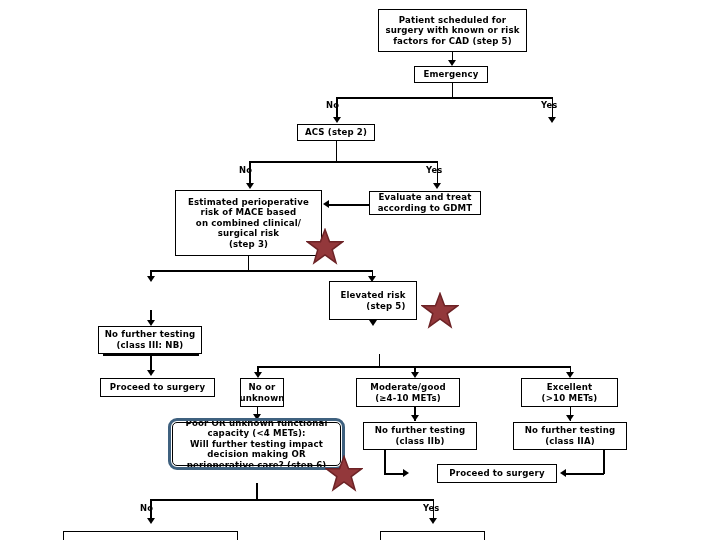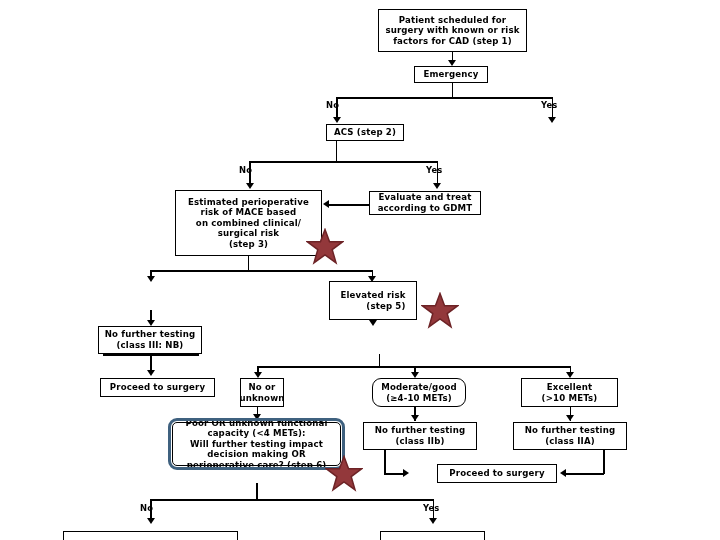--- a/index.html
+++ b/index.html
@@ -97,39 +97,39 @@
     line-height: 0;
   }
 </style>
 </head>
 <body>
 
 <div id="canvas">
 
   <div class="node" style="left:378px; top:9px; width:149px; height:43px;">Patient scheduled for
 surgery with known or risk
-factors for CAD (step 1)</div>
+factors for CAD (step 5)</div>
 
   <div class="ln lnv" style="left:451.5px; top:52px; height:10px;"></div>
   <div class="arrow-d" style="left:448px; top:60px;"></div>
 
   <div class="node" style="left:414px; top:66px; width:74px; height:17px;">Emergency</div>
 
   <div class="ln lnv" style="left:451.5px; top:83px; height:15px;"></div>
   <div class="ln lnh" style="left:336px; top:97px; width:217px;"></div>
 
   <div class="ln lnv" style="left:336px; top:97px; height:24px;"></div>
   <div class="arrow-d" style="left:332.5px; top:117px;"></div>
   <div class="elabel" style="left:326px; top:100px;">No</div>
 
   <div class="ln lnv" style="left:551.5px; top:97px; height:24px;"></div>
   <div class="arrow-d" style="left:548px; top:117px;"></div>
   <div class="elabel" style="left:541px; top:100px;">Yes</div>
 
-  <div class="node" style="left:297px; top:124px; width:78px; height:17px;margin-left:29px;">ACS (step 2)</div>
+  <div class="node" style="left:297px; top:124px; width:78px; height:17px;">ACS (step 2)</div>
 
 
   <div class="ln lnv" style="left:335.5px; top:141px; height:21px;"></div>
   <div class="ln lnh" style="left:249px; top:161px; width:189px;"></div>
 
   <div class="ln lnv" style="left:249px; top:161px; height:25px;"></div>
   <div class="arrow-d" style="left:245.5px; top:183px;"></div>
   <div class="elabel" style="left:239px; top:165px;">No</div>
 
   <div class="ln lnv" style="left:436.5px; top:161px; height:25px;"></div>
@@ -186,21 +186,21 @@
   <div class="arrow-d" style="left:410.5px; top:372px;"></div>
 
   <div class="ln lnv" style="left:569.5px; top:366px; height:9px;"></div>
   <div class="arrow-d" style="left:566px; top:372px;"></div>
 
   <div class="node" style="left:100px; top:378px; width:115px; height:19px;">Proceed to surgery</div>
 
   <div class="node" style="left:240px; top:378px; width:44px; height:29px;">No or
 unknown</div>
 
-  <div class="node" style="left:372px; top:378px; width:94px; height:29px;border-radius:9px;">Moderate/good
+  <div class="node" style="left:356px; top:378px; width:104px; height:29px;">Moderate/good
 (≥4-10 METs)</div>
 
   <div class="node" style="left:521px; top:378px; width:97px; height:29px;">Excellent
 (&gt;10 METs)</div>
 
   <div class="ln lnv" style="left:256.5px; top:407px; height:14px;"></div>
   <div class="arrow-d" style="left:253px; top:414px;"></div>
 
   <div class="ln lnv" style="left:414px; top:407px; height:14px;"></div>
   <div class="arrow-d" style="left:410.5px; top:415px;"></div>

